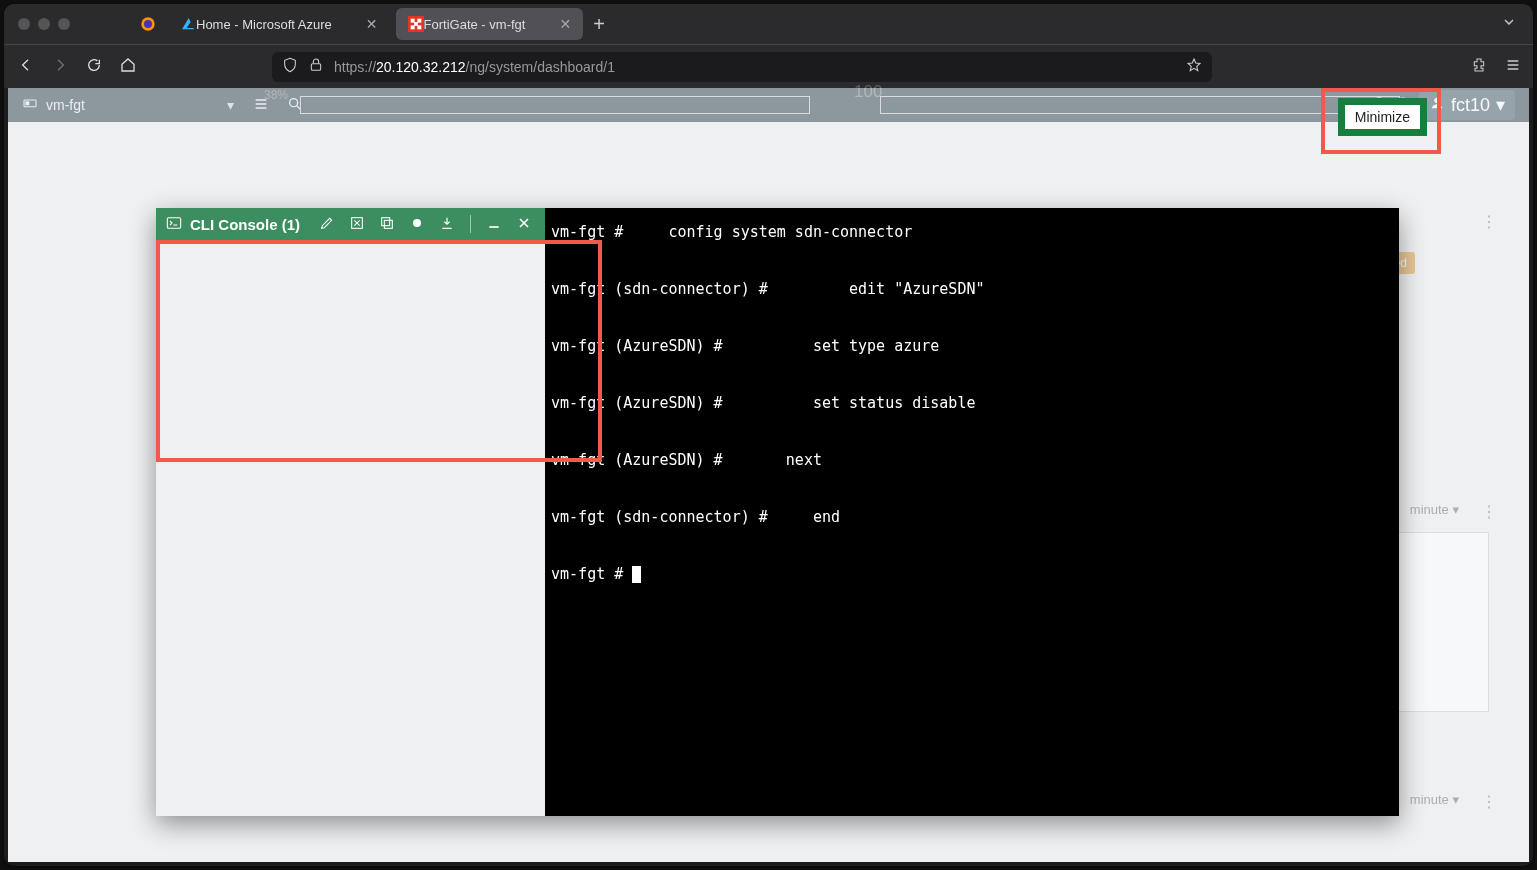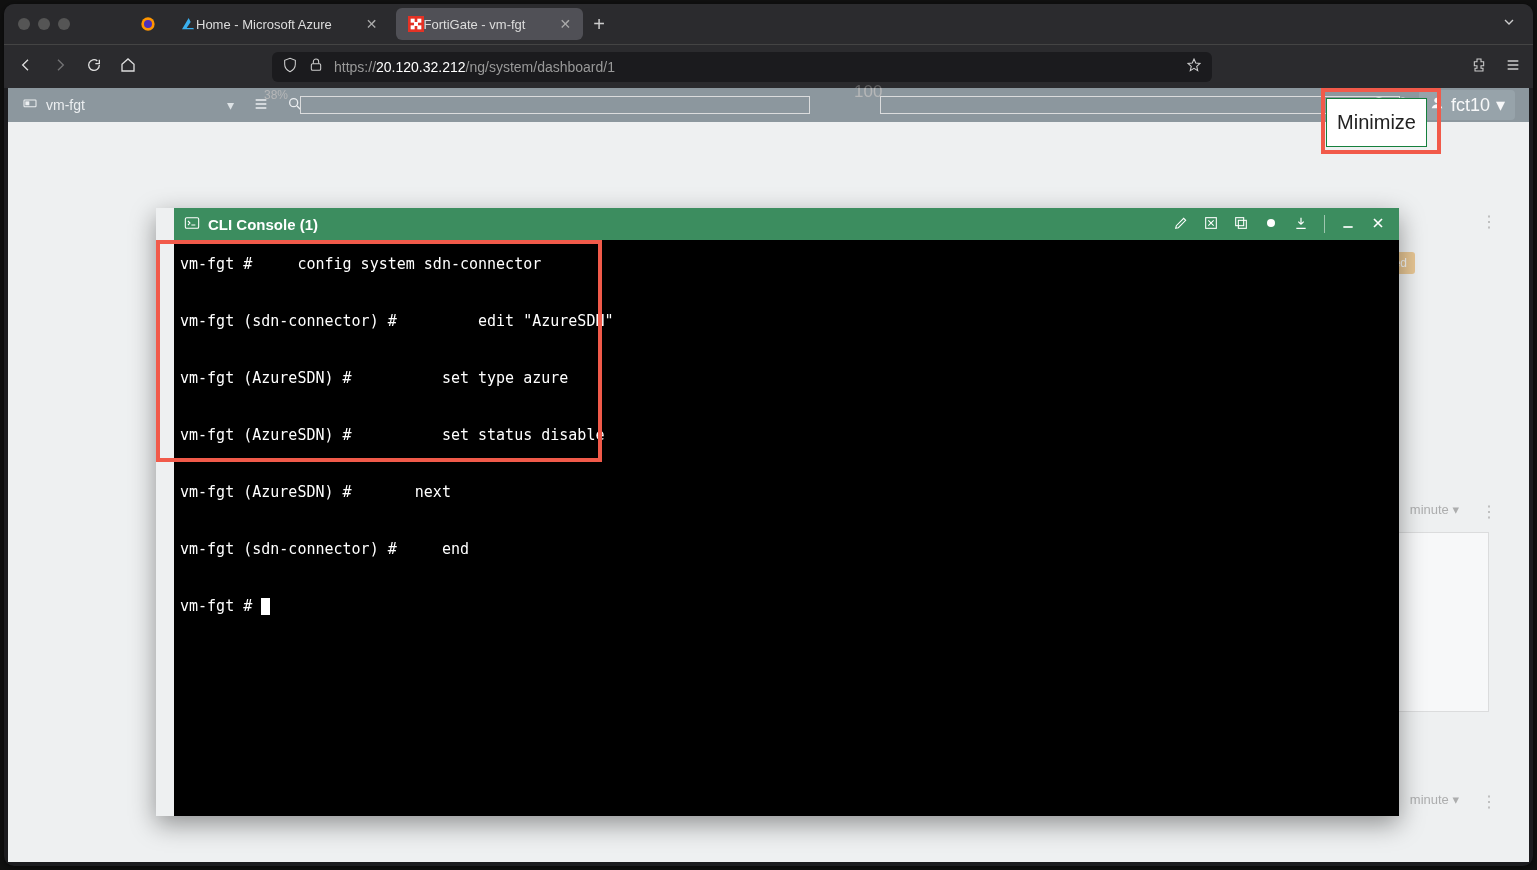--- a/index.html
+++ b/index.html
@@ -55,34 +55,34 @@
 
   
   .sidebar{position:absolute;left:0;top:34px;bottom:0;width:236px;background:#3a4e5a;color:#f0f3f5;overflow:hidden;}
 
   
   .main{position:absolute;left:236px;right:0;top:34px;bottom:0;background:#f4f5f6;}
   .badge-unl{position:absolute;right:114px;top:130px;background:#e8a33b;color:#fff;font-size:12px;padding:4px 8px;border-radius:3px;}
   .minidots{position:absolute;right:30px;width:18px;height:18px;color:#888;}
 
   
-  .cli{position:absolute;left:148px;top:120px;right:130px;bottom:46px;display:flex;flex-direction:column;box-shadow:0 8px 24px rgba(0,0,0,.4);padding-left:18px;}
+  .cli{position:absolute;left:148px;top:120px;right:130px;bottom:46px;display:flex;flex-direction:row;box-shadow:0 8px 24px rgba(0,0,0,.4);}
   .cli-hdr{height:32px;background:#3c8d5f;display:flex;align-items:center;color:#fff;font-size:15px;padding:0 10px;gap:8px;}
   .cli-hdr .ttl{font-weight:600;}
   .cli-hdr .sp{flex:1;}
   .cli-hdr .ic{width:22px;text-align:center;cursor:pointer;}
   .cli-hdr .sep{width:1px;height:18px;background:rgba(255,255,255,.5);margin:0 4px;}
   .cli-body{flex:1;background:#000;color:#fff;font-family:Menlo,Consolas,monospace;font-size:15px;line-height:1.9;padding:10px 6px;white-space:pre;overflow:hidden;}
   .cursor{display:inline-block;width:9px;height:17px;background:#fff;vertical-align:text-bottom;}
 
   
   .hl{position:absolute;border:4px solid var(--highlight);pointer-events:none;}
 
   
-  .tooltip{position:absolute;background:#fff;border:1px solid #15803d;padding:12px 10px;font-size:20px;color:#222;}
+  .tooltip{position:absolute;background:#fff;border:7px solid #15803d;padding:4px 10px;font-size:14px;color:#222;}
 
   
   svg{width:16px;height:16px;fill:currentColor;}
 
   
   .behind-dim{filter:opacity(.55) grayscale(.1);}
 </style>
 </head>
 <body>
 

